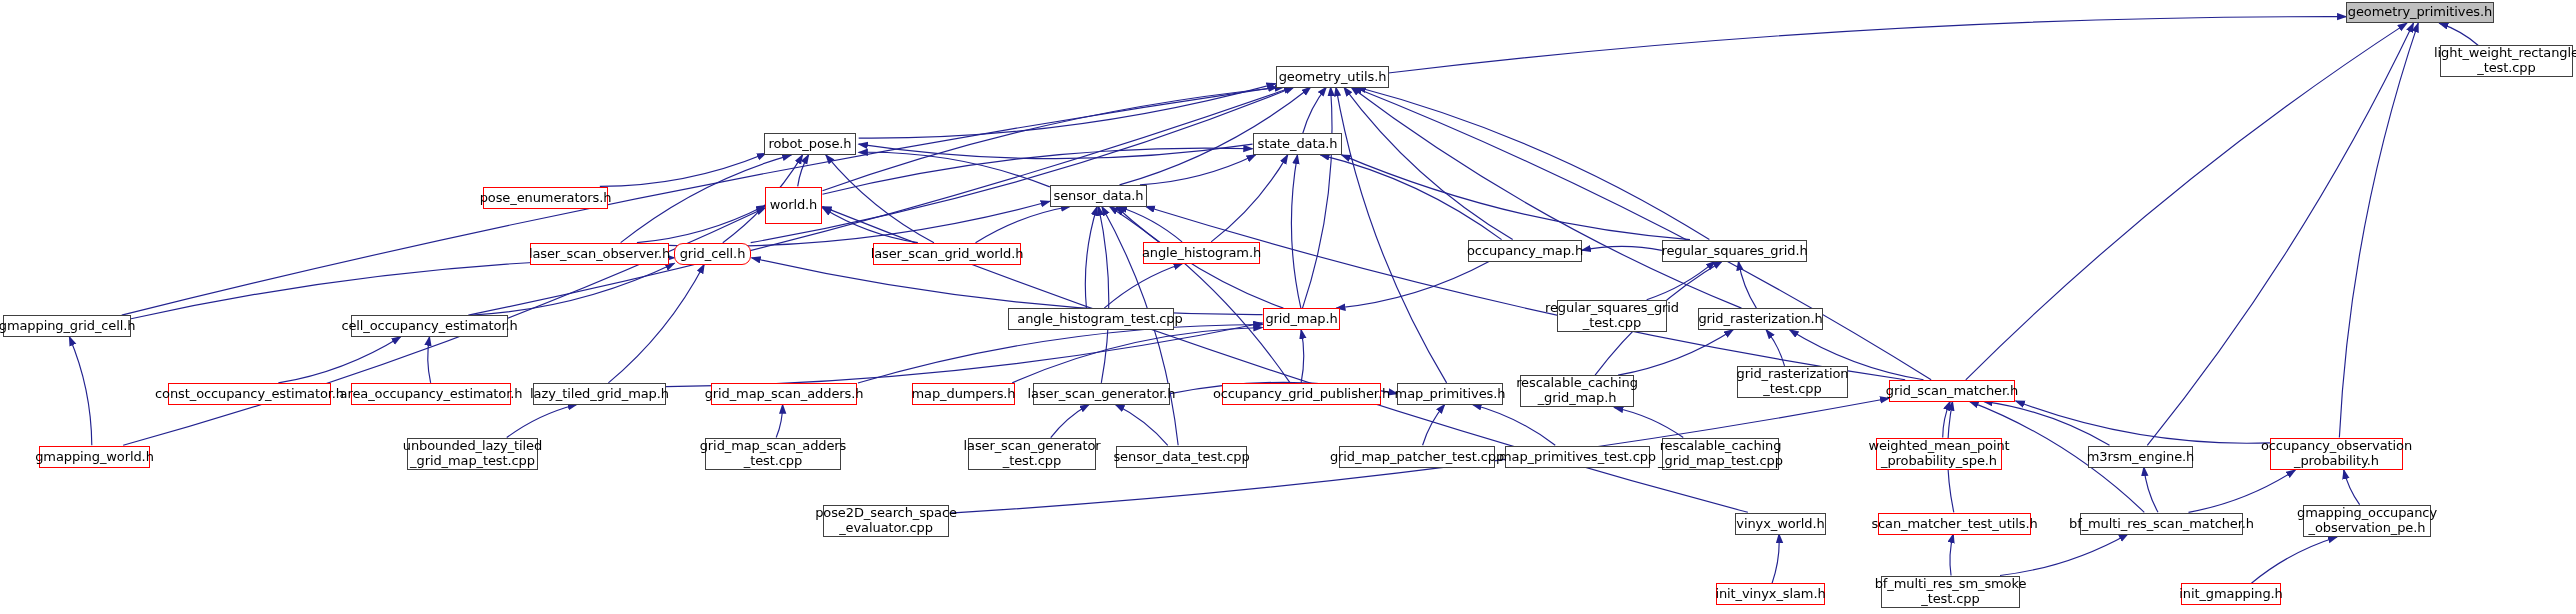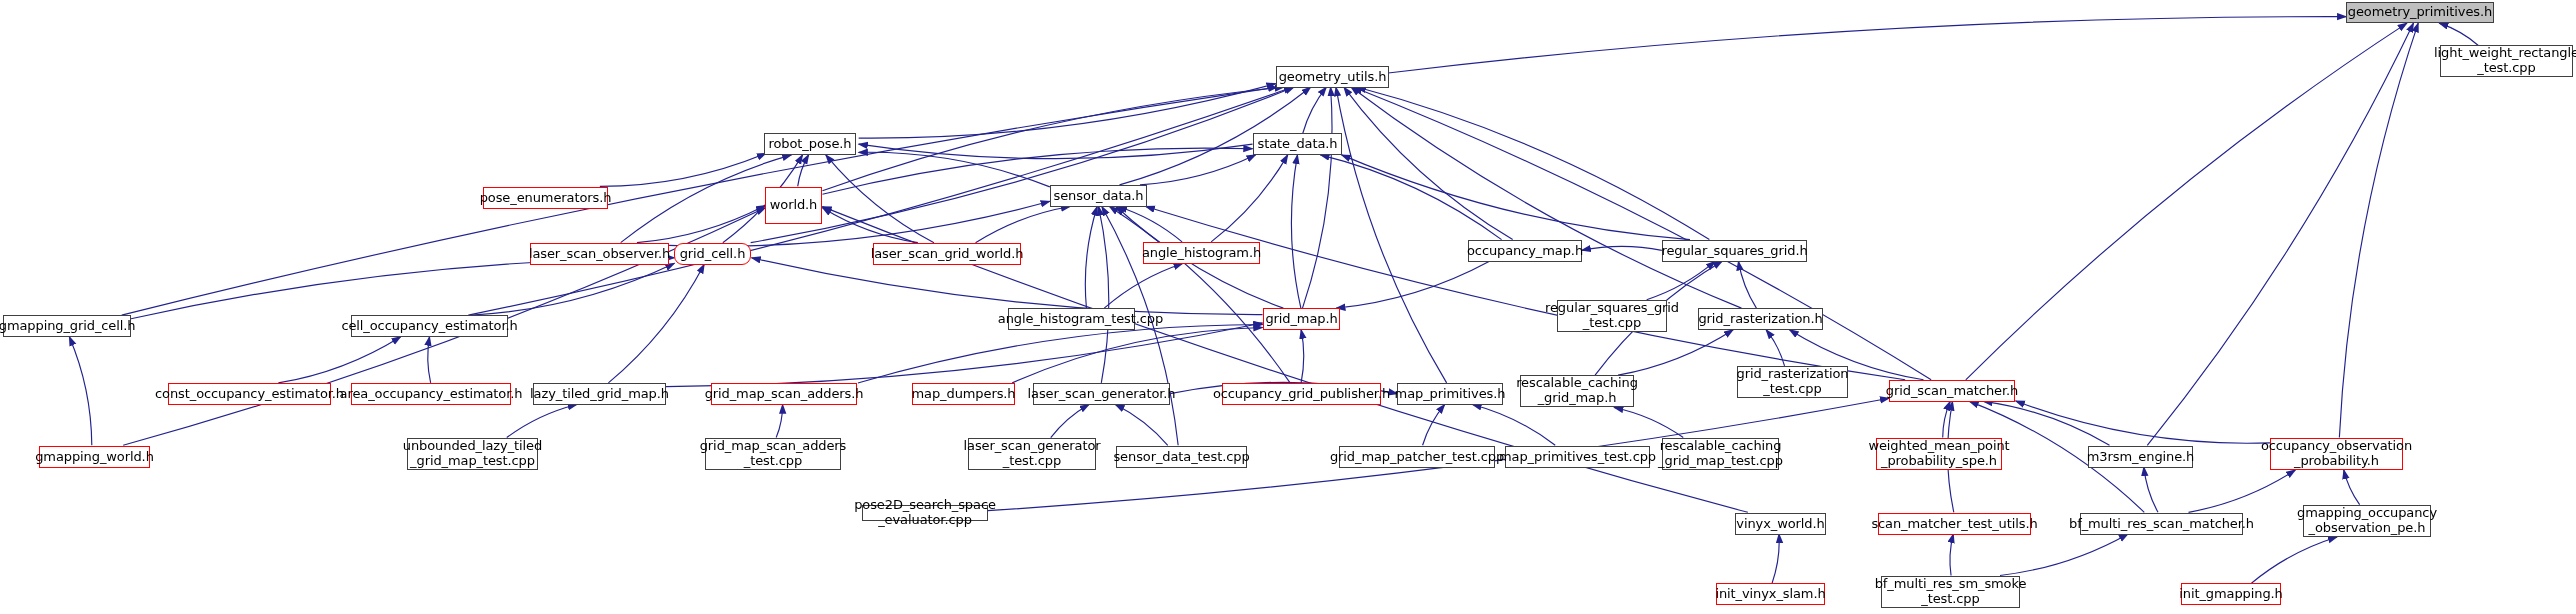--- a/index.html
+++ b/index.html
@@ -148,21 +148,21 @@
       <div class="node red" style="left: 873px; top: 243px; width: 148px; height: 21.6px;"><span>laser_scan_grid_world.h</span></div>
       <div class="node red" style="left: 1143px; top: 242px; width: 117px; height: 21.6px;"><span>angle_histogram.h</span></div>
       <div class="node" style="left: 1468px; top: 240px; width: 114px; height: 21.6px;"><span>occupancy_map.h</span></div>
       <div class="node" style="left: 1662px; top: 240px; width: 145px; height: 21.6px;"><span>regular_squares_grid.h</span></div>
       <div class="node" style="left: 3.1px; top: 315px; width: 128px; height: 21.6px;"><span>gmapping_grid_cell.h</span></div>
       <div class="node" style="left: 351px; top: 315px; width: 157px; height: 21.6px;"><span>cell_occupancy_estimator.h</span></div>
       <div class="node red" style="left: 1263px; top: 308px; width: 77px; height: 21.6px;"><span>grid_map.h</span></div>
       <div class="node" style="left: 1557px; top: 300px; width: 110px; height: 32px;"><span>regular_squares_grid
 _test.cpp</span></div>
       <div class="node" style="left: 1698px; top: 308px; width: 125px; height: 21.6px;"><span>grid_rasterization.h</span></div>
-      <div class="node" style="left: 1008px; top: 308px; width: 127px; height: 21.6px; padding-left: 18px;"><span>angle_histogram_test.cpp</span></div>
+      <div class="node" style="left: 1008px; top: 308px; width: 166px; height: 21.6px; padding-left: 18px;"><span>angle_histogram_test.cpp</span></div>
       <div class="node red" style="left: 168px; top: 383px; width: 163px; height: 21.6px;"><span>const_occupancy_estimator.h</span></div>
       <div class="node red" style="left: 351px; top: 383px; width: 160px; height: 21.6px;"><span>area_occupancy_estimator.h</span></div>
       <div class="node" style="left: 533px; top: 383px; width: 133px; height: 21.6px;"><span>lazy_tiled_grid_map.h</span></div>
       <div class="node red" style="left: 711px; top: 383px; width: 146px; height: 21.6px;"><span>grid_map_scan_adders.h</span></div>
       <div class="node red" style="left: 912px; top: 383px; width: 103px; height: 21.6px;"><span>map_dumpers.h</span></div>
       <div class="node" style="left: 1033px; top: 383px; width: 137px; height: 21.6px;"><span>laser_scan_generator.h</span></div>
       <div class="node red" style="left: 1222px; top: 383px; width: 159px; height: 21.6px;"><span>occupancy_grid_publisher.h</span></div>
       <div class="node" style="left: 1397px; top: 383px; width: 106px; height: 21.6px;"><span>map_primitives.h</span></div>
       <div class="node" style="left: 1520px; top: 375px; width: 114px; height: 32px;"><span>rescalable_caching
 _grid_map.h</span></div>
@@ -179,21 +179,21 @@
       <div class="node" style="left: 1116px; top: 446px; width: 131px; height: 21.6px;"><span>sensor_data_test.cpp</span></div>
       <div class="node" style="left: 1339px; top: 446px; width: 156px; height: 21.6px;"><span>grid_map_patcher_test.cpp</span></div>
       <div class="node" style="left: 1505px; top: 446px; width: 145px; height: 21.6px;"><span>map_primitives_test.cpp</span></div>
       <div class="node" style="left: 1662px; top: 438px; width: 117px; height: 32px;"><span>rescalable_caching
 _grid_map_test.cpp</span></div>
       <div class="node red" style="left: 1876px; top: 438px; width: 126px; height: 32px;"><span>weighted_mean_point
 _probability_spe.h</span></div>
       <div class="node" style="left: 2088px; top: 446px; width: 105px; height: 21.6px;"><span>m3rsm_engine.h</span></div>
       <div class="node red" style="left: 2270px; top: 438px; width: 133px; height: 32px;"><span>occupancy_observation
 _probability.h</span></div>
-      <div class="node" style="left: 823px; top: 505px; width: 126px; height: 16px; margin-left: 39px;"><span>pose2D_search_space
+      <div class="node" style="left: 823px; top: 505px; width: 126px; height: 32px;"><span>pose2D_search_space
 _evaluator.cpp</span></div>
       <div class="node" style="left: 1735px; top: 513px; width: 91px; height: 21.6px;"><span>vinyx_world.h</span></div>
       <div class="node red" style="left: 1878px; top: 513px; width: 153px; height: 21.6px;"><span>scan_matcher_test_utils.h</span></div>
       <div class="node" style="left: 2080px; top: 513px; width: 163px; height: 21.6px;"><span>bf_multi_res_scan_matcher.h</span></div>
       <div class="node" style="left: 2303px; top: 505px; width: 128px; height: 32px;"><span>gmapping_occupancy
 _observation_pe.h</span></div>
       <div class="node red" style="left: 1716px; top: 583px; width: 109px; height: 21.6px;"><span>init_vinyx_slam.h</span></div>
       <div class="node" style="left: 1881px; top: 576px; width: 139px; height: 32px;"><span>bf_multi_res_sm_smoke
 _test.cpp</span></div>
       <div class="node red" style="left: 2181px; top: 583px; width: 100px; height: 21.6px;"><span>init_gmapping.h</span></div>

